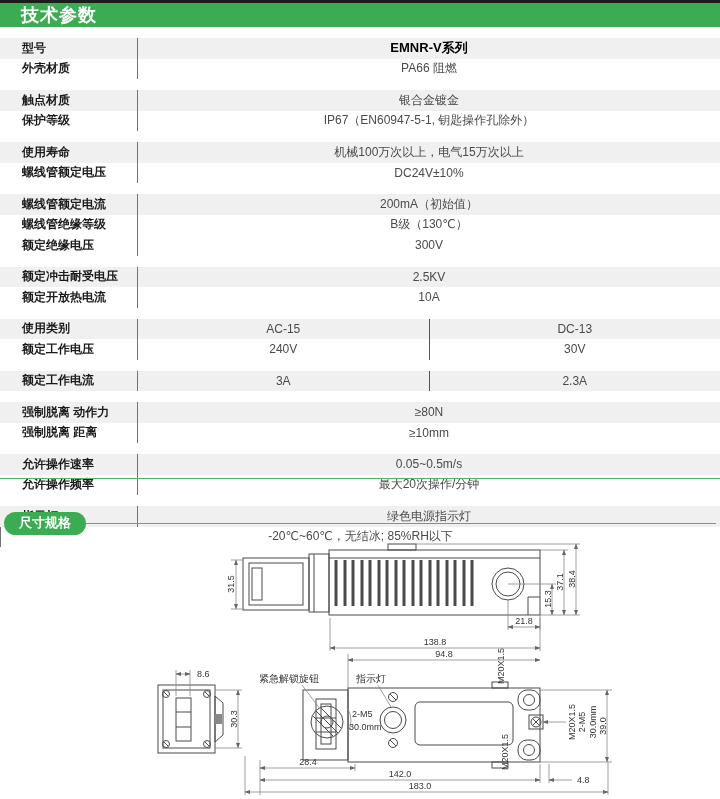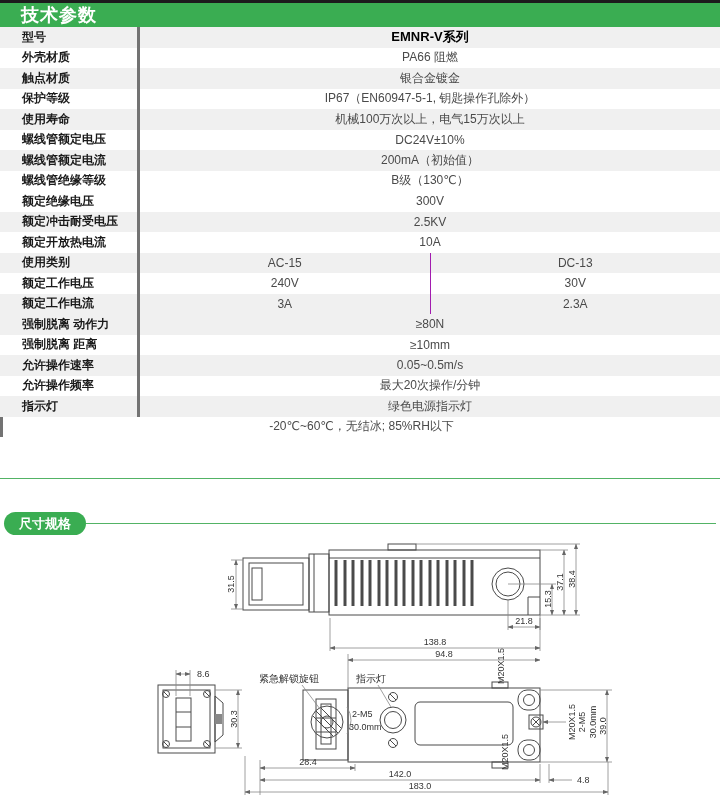--- a/index.html
+++ b/index.html
@@ -11,34 +11,34 @@
   
   .top-rule{position:absolute;left:0;top:0;width:720px;height:3px;background:#1c1c1c;}
   .tech-header{
     position:absolute;left:0;top:3px;width:720px;height:24px;background:#3aad52;
     color:#ffffff;font-size:18px;font-weight:bold;line-height:24px;padding-left:21px;
     box-sizing:border-box;letter-spacing:1px;
   }
   
   .spec-table{position:absolute;left:0;top:27px;width:720px;}
   .trow{display:flex;height:20.5px;align-items:stretch;font-size:12px;background:#ffffff;}
-  .trow.odd{background:#f0f0f0;}
+  .trow.odd{background:#f0f0f0;margin-top:11px;}
   .tlabel{
     width:137px;box-sizing:border-box;padding-left:22px;flex:none;
     font-weight:bold;color:#1a1a1a;display:flex;align-items:center;
   }
   .tval{
     flex:1;display:flex;align-items:center;justify-content:center;color:#4a4a4a;
-    border-left:3px solid #737373;
+    border-left:1px solid #737373;
   }
   .tval.mid{border-left:1px solid #a21caf;}
   .tval.vbold{font-weight:bold;color:#000;font-size:13px;}
   .table-bottom-rule{position:absolute;left:0;top:478px;width:720px;height:1px;background:#52b365;}
   
-  .dim-header{position:absolute;left:4px;top:512px;width:712px;height:23px;display:flex;align-items:center;}
+  .dim-header{position:absolute;left:4px;top:512px;width:712px;height:23px;display:flex;align-items:center;font-family:Liberation Mono, monospace;}
   .dim-pill{
     background:#3aad52;color:#ffffff;font-size:13px;font-weight:bold;
     height:23px;line-height:23px;padding:0 15px;border-radius:12px;flex:none;
   }
   .dim-line{flex:1;height:1px;background:#52b365;}
   
   .drawing-svg{position:absolute;left:0;top:538px;width:720px;height:261px;}
   text{fill:#333;font-family:"Liberation Sans","DejaVu Sans",sans-serif;font-size:9px;}
   .cn{font-size:10px;}
 </style>

